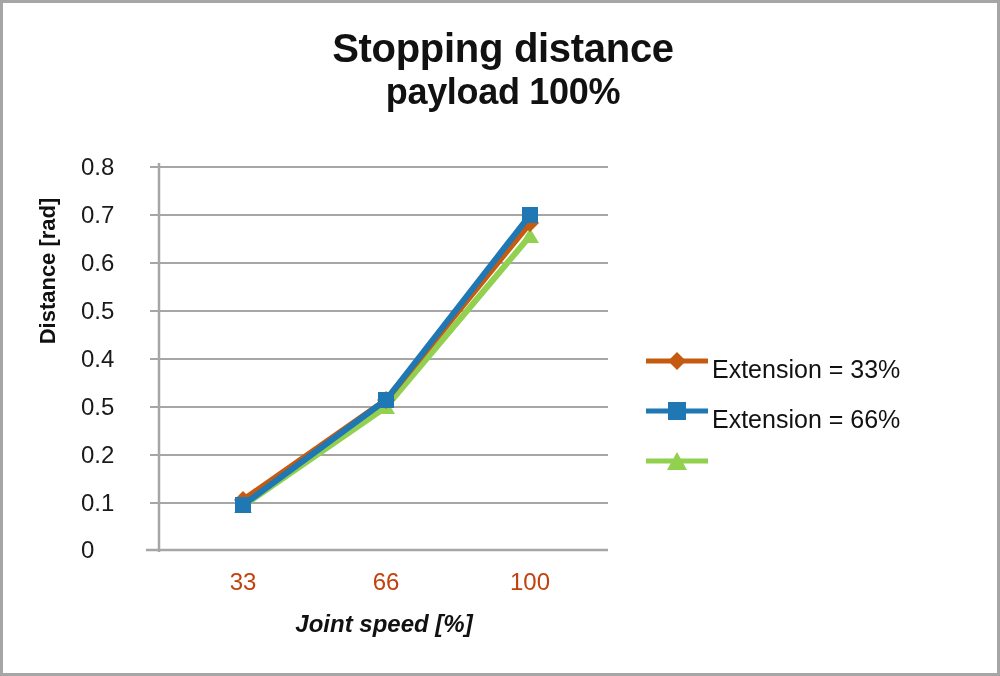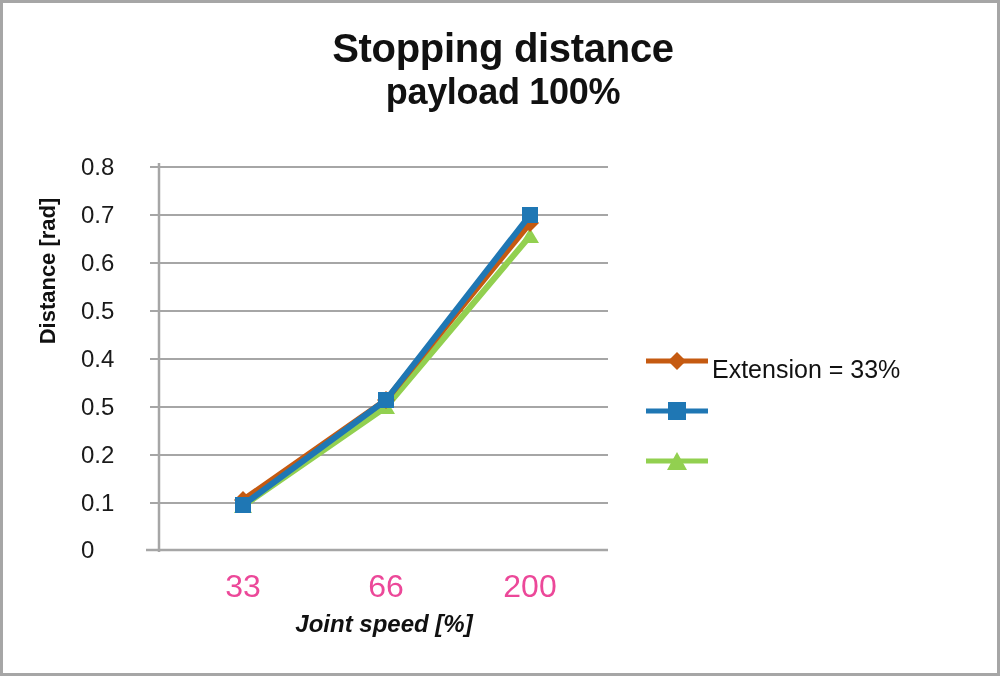--- a/index.html
+++ b/index.html
@@ -76,22 +76,22 @@
     position: absolute;
     left: 78px;
     top: 0;
     width: 70px;
     height: 676px;
   }
   .xtick {
     position: absolute;
     width: 90px;
     text-align: center;
-    font-size: 32px;
-    color: #ec4899;
+    font-size: 24px;
+    color: #c2410c;
     top: 565px;
   }
   .legend {
     position: absolute;
     left: 643px;
     top: 333px;
     width: 345px;
   }
   .legend-row {
     display: flex;
@@ -181,41 +181,42 @@
     <g>
       <polyline points="240,502 383,397 527,212" fill="none" stroke="#1f77b4" stroke-width="6" stroke-linejoin="round"></polyline>
       <rect x="232" y="494" width="16" height="16" fill="#1f77b4"></rect>
       <rect x="375" y="389" width="16" height="16" fill="#1f77b4"></rect>
       <rect x="519" y="204" width="16" height="16" fill="#1f77b4"></rect>
     </g>
   </svg>
 
   <div class="xtick" style="left:195px">33</div>
   <div class="xtick" style="left:338px">66</div>
-  <div class="xtick" style="left:482px">200</div>
+  <div class="xtick" style="left:482px">100</div>
 
   <div class="xlabel">Joint speed [%]</div>
 
   <div class="legend">
     <div class="legend-row">
       <span class="legend-key">
         <svg width="62" height="30">
           <line x1="0" y1="15" x2="62" y2="15" stroke="#c55a11" stroke-width="5"></line>
           <polygon points="31,6 40,15 31,24 22,15" fill="#c55a11"></polygon>
         </svg>
       </span>
       <span class="legend-label">Extension = 33%</span>
     </div>
     <div class="legend-row">
       <span class="legend-key">
         <svg width="62" height="30">
           <line x1="0" y1="15" x2="62" y2="15" stroke="#1f77b4" stroke-width="5"></line>
           <rect x="22" y="6" width="18" height="18" fill="#1f77b4"></rect>
         </svg>
       </span>
+      <span class="legend-label">Extension = 66%</span>
     </div>
     <div class="legend-row">
       <span class="legend-key">
         <svg width="62" height="30">
           <line x1="0" y1="15" x2="62" y2="15" stroke="#92d050" stroke-width="5"></line>
           <polygon points="31,6 41,24 21,24" fill="#92d050"></polygon>
         </svg>
       </span>
     </div>
   </div>

